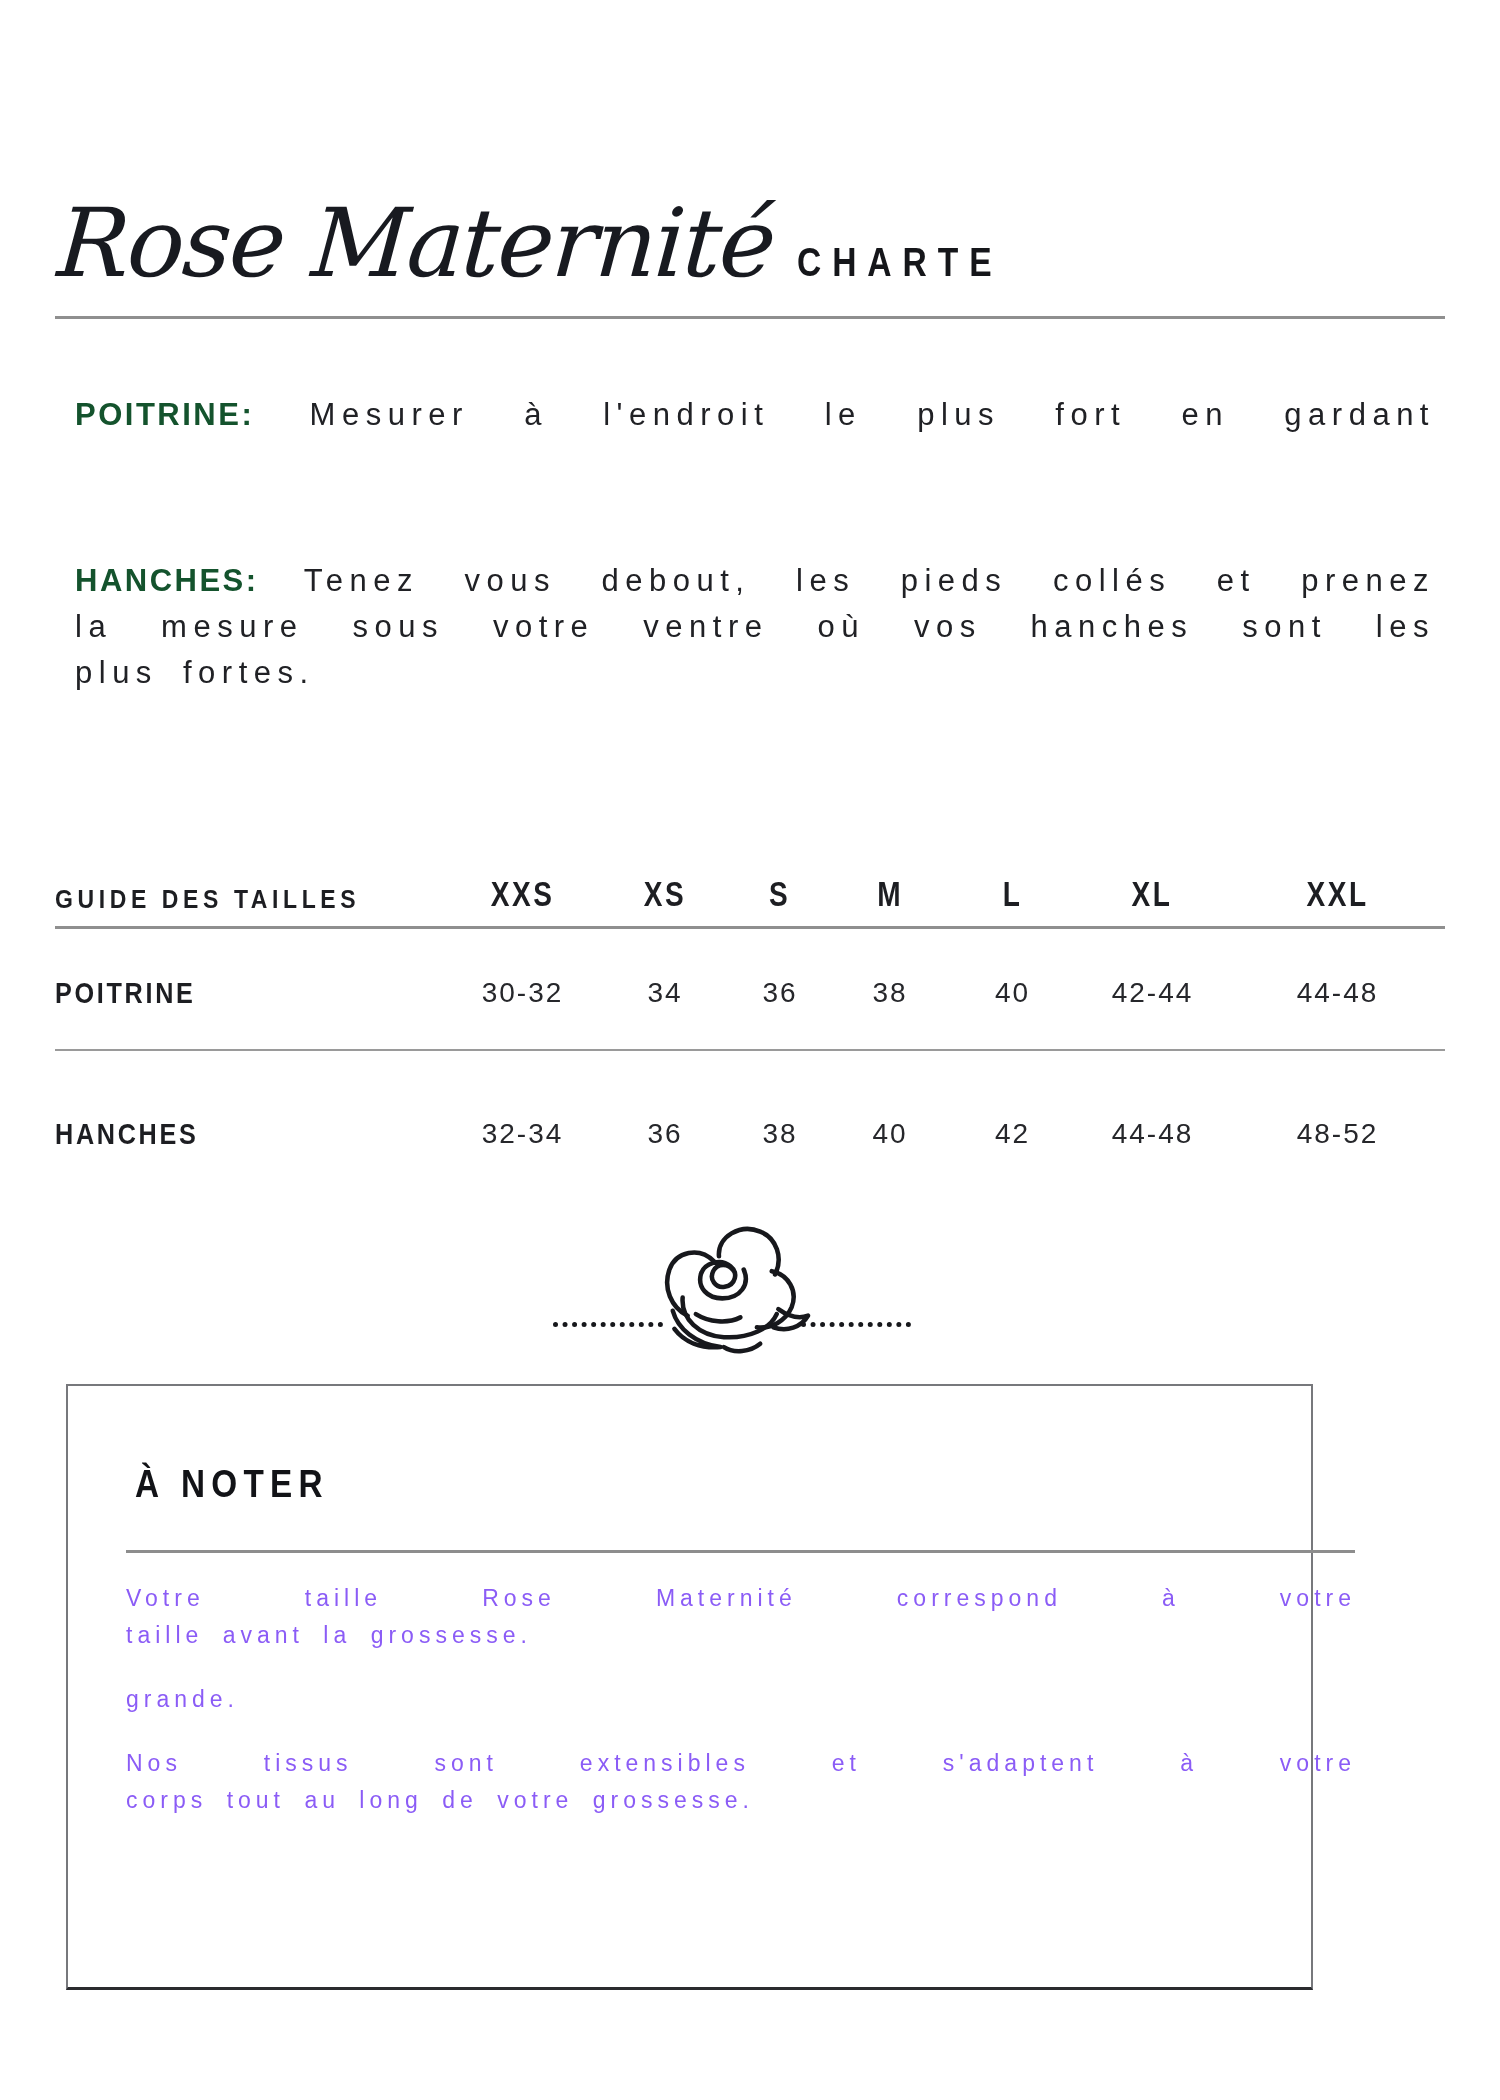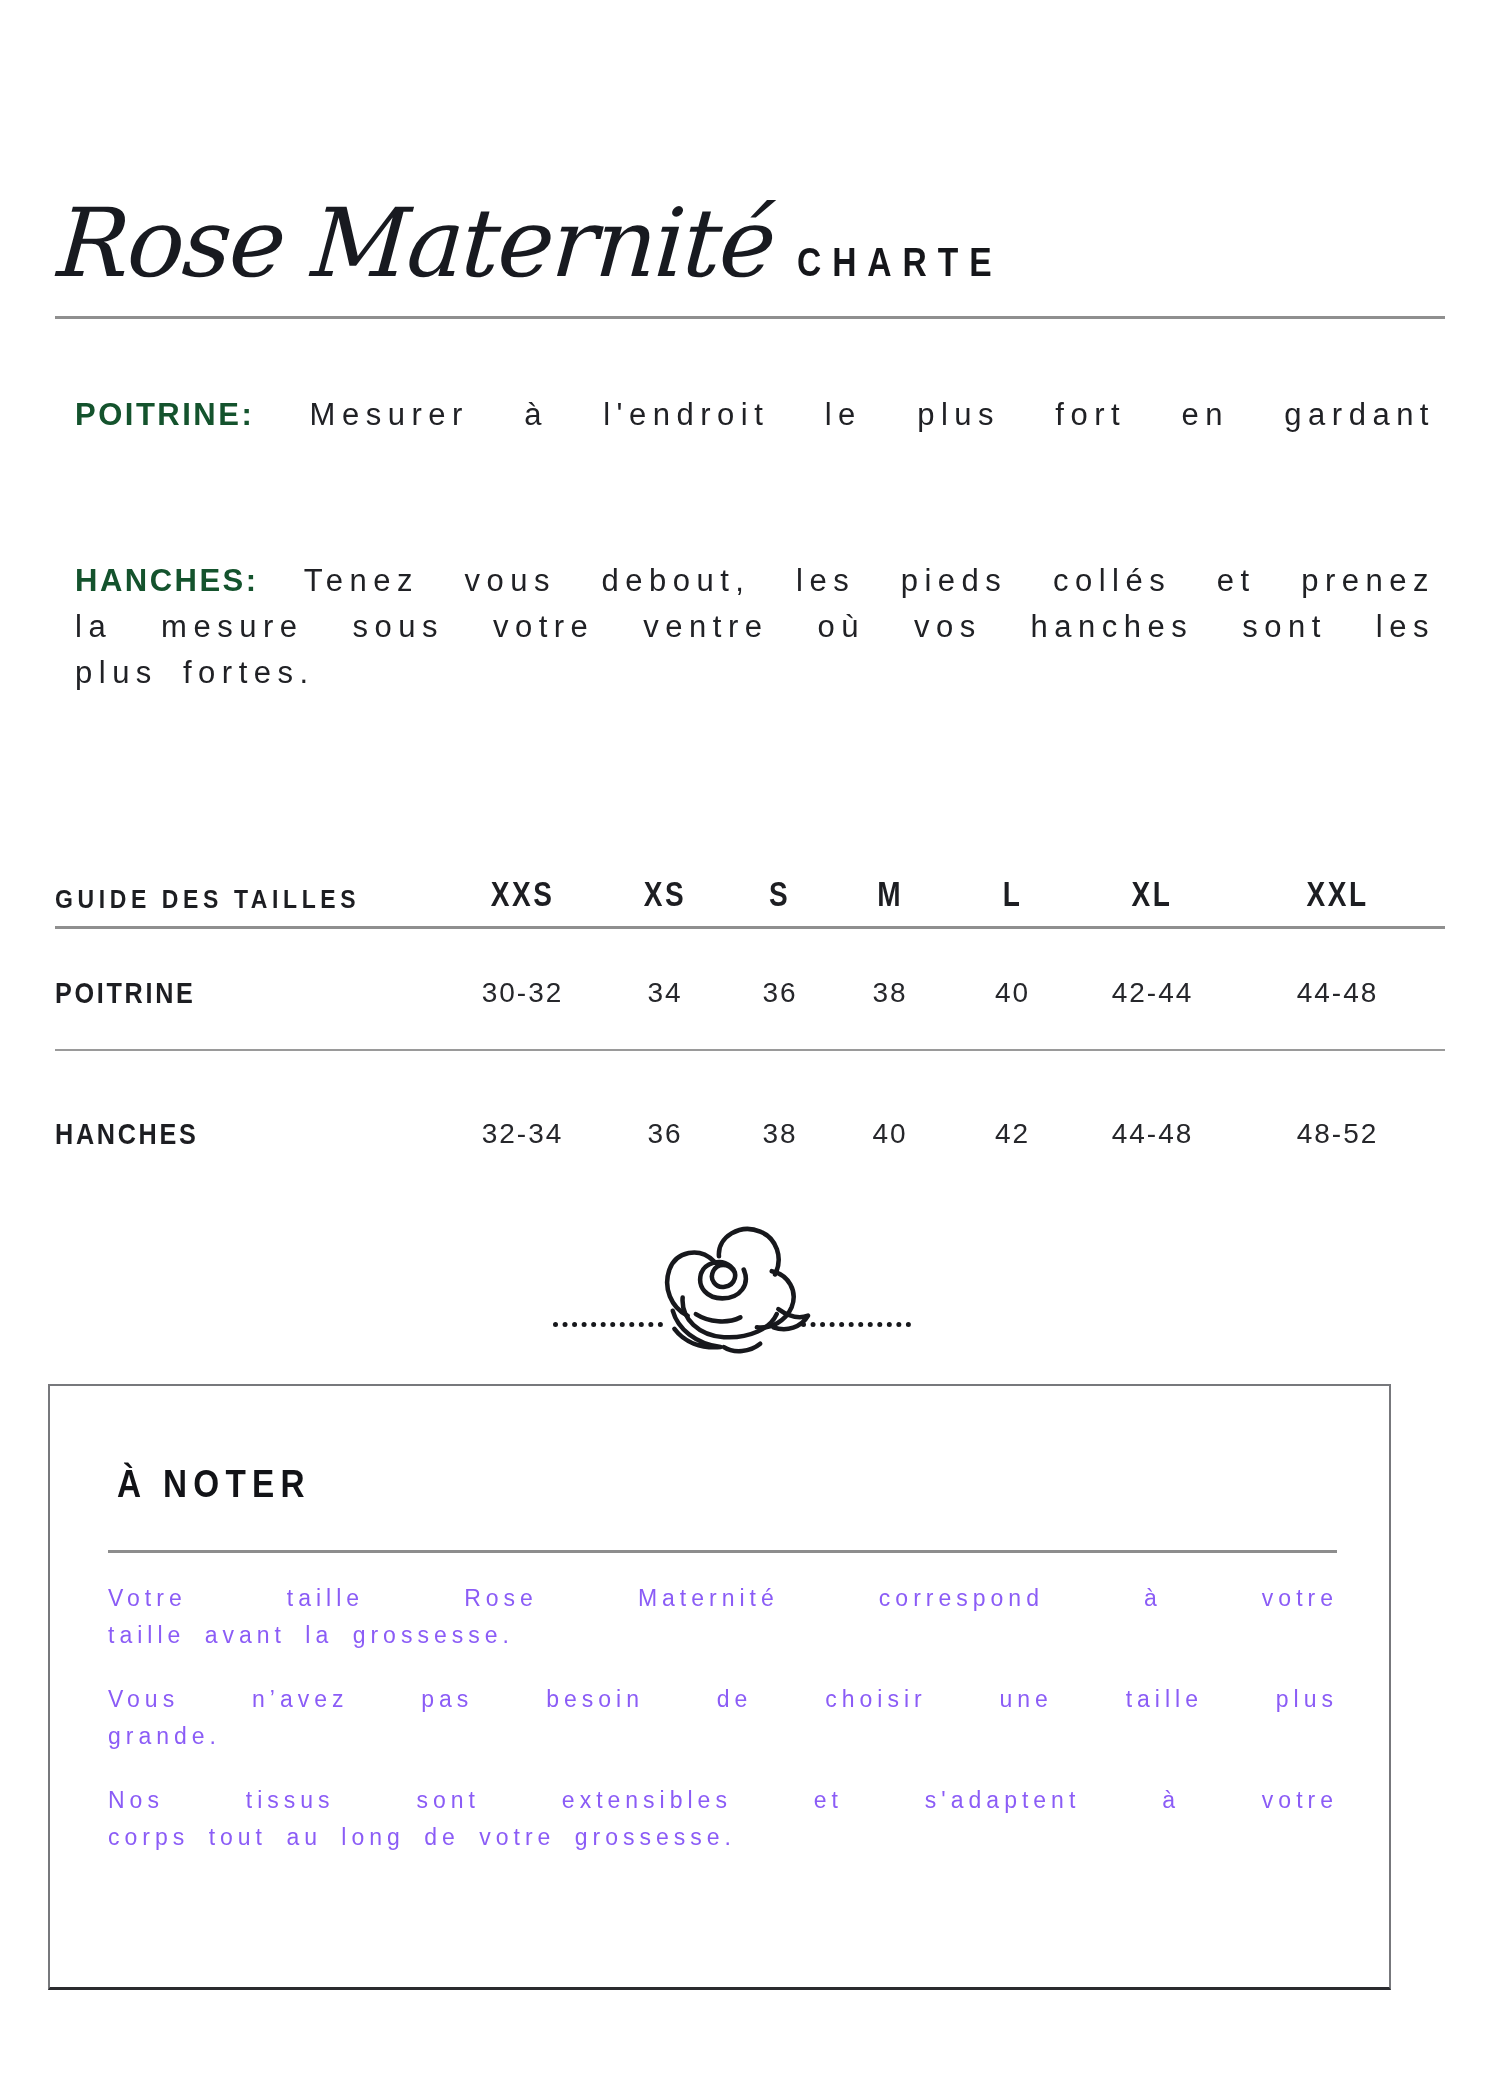--- a/index.html
+++ b/index.html
@@ -44,21 +44,21 @@
   .num-cell { text-align:center; font-size:28px; letter-spacing:2px; color:#26272b; white-space:nowrap; }
 
   
   .dots { position:absolute; top:1322px; width:110px; height:0; border-top:5px dotted #17181c; }
   #dots-left  { left:553px; }
   #dots-right { left:801px; }
   .rose-svg { position:absolute; left:648px; top:1198px; width:165px; height:162px; }
   .rose-svg path { fill:none; stroke:#17181c; stroke-width:5.5; stroke-linecap:round; stroke-linejoin:round; }
 
   
-  .note-box { position:absolute; left:48px; top:1384px; width:1343px; height:606px; box-sizing:border-box;
+  .note-box { position:absolute; left:66px; top:1384px; width:1247px; height:606px; box-sizing:border-box;
     border:2px solid #77787c; border-bottom:3px solid #2a2b2f; background:#ffffff; }
   .note-title { position:absolute; left:67px; top:76px; }
   .note-title span { display:inline-block; font-weight:700; font-size:37px; letter-spacing:7px; color:#121317; transform:scale(0.9,1.05); transform-origin:left top; white-space:nowrap; }
   .note-rule { position:absolute; left:58px; top:164px; width:1229px; height:3px; background:#8d8d8d; }
   .note-paras { position:absolute; left:58px; top:194px; width:1230px; font-size:23px; line-height:37px; letter-spacing:5px; word-spacing:8px; color:#8b5cf6; }
   .note-para { margin:0 0 27px 0; }
 </style>
 </head>
 <body>
 
@@ -139,21 +139,20 @@
 
   <div class="note-box">
     <div class="note-title"><span>À NOTER</span></div>
     <div class="note-rule"></div>
     <div class="note-paras">
       <div class="note-para">
         <div class="jline">Votre taille Rose Maternité correspond à votre</div>
         <div>taille avant la grossesse.</div>
       </div>
       <div class="note-para">
-        <div class="jline">Vous n’avez pas besoin de choisir une taille plus</div>
         <div>grande.</div>
       </div>
       <div class="note-para">
         <div class="jline">Nos tissus sont extensibles et s'adaptent à votre</div>
         <div>corps tout au long de votre grossesse.</div>
       </div>
     </div>
   </div>
 
 </div>

